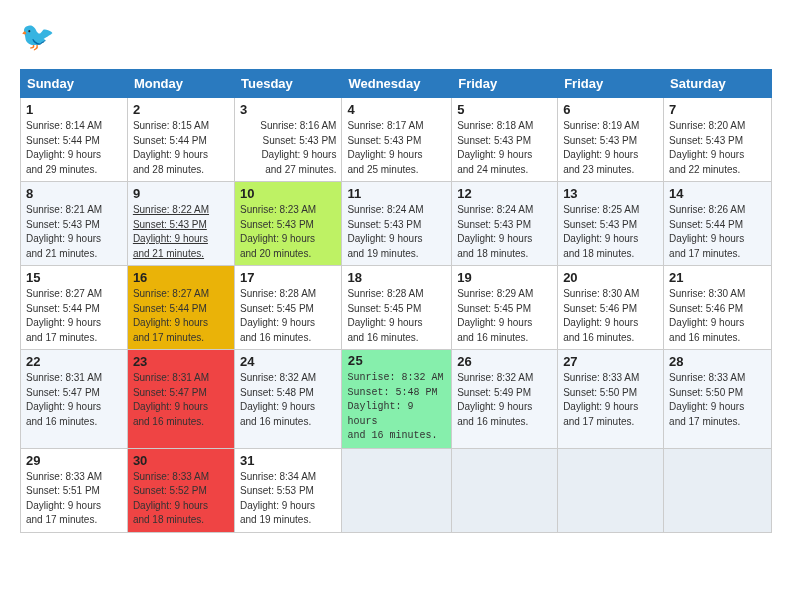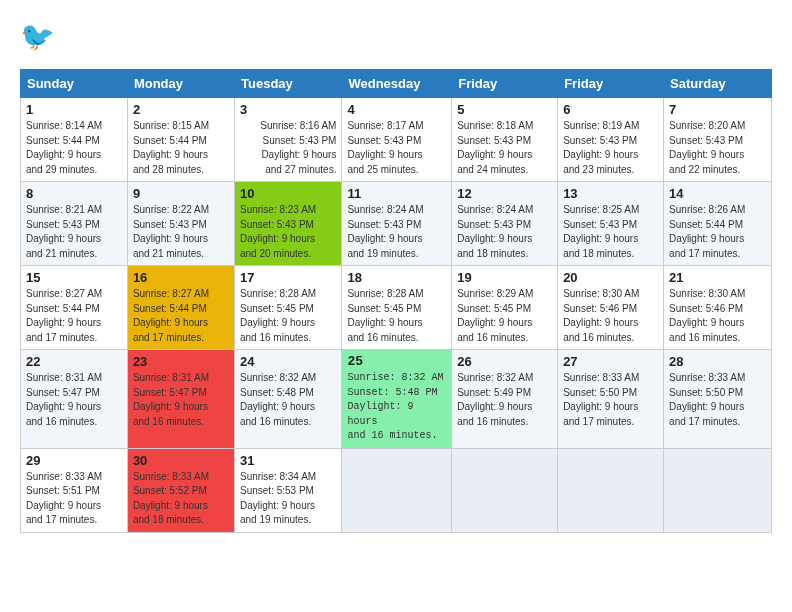--- a/index.html
+++ b/index.html
@@ -172,26 +172,26 @@
         <tr>
           <td style="background: rgb(242, 246, 251);">
             <span class="day-num">8</span>
             <div class="day-info" style="white-space: pre-line;">Sunrise: 8:21 AM
 Sunset: 5:43 PM
 Daylight: 9 hours
 and 21 minutes.</div>
           </td>
           <td style="background: rgb(242, 246, 251);">
             <span class="day-num">9</span>
-            <div class="day-info" style="white-space: pre-line;">Sunrise: 8:22 AM
+            <div class="day-info" style="white-space: pre-line; text-decoration: underline;">Sunrise: 8:22 AM
 Sunset: 5:43 PM
 Daylight: 9 hours
 and 21 minutes.</div>
           </td>
-          <td style="background: #84cc16; margin-top: 15px;">
+          <td style="background: #bef264; margin-top: 15px;">
             <span class="day-num">10</span>
             <div class="day-info" style="white-space: pre-line;">Sunrise: 8:23 AM
 Sunset: 5:43 PM
 Daylight: 9 hours
 and 20 minutes.</div>
           </td>
           <td style="background: rgb(242, 246, 251);">
             <span class="day-num">11</span>
             <div class="day-info" style="white-space: pre-line;">Sunrise: 8:24 AM
 Sunset: 5:43 PM

